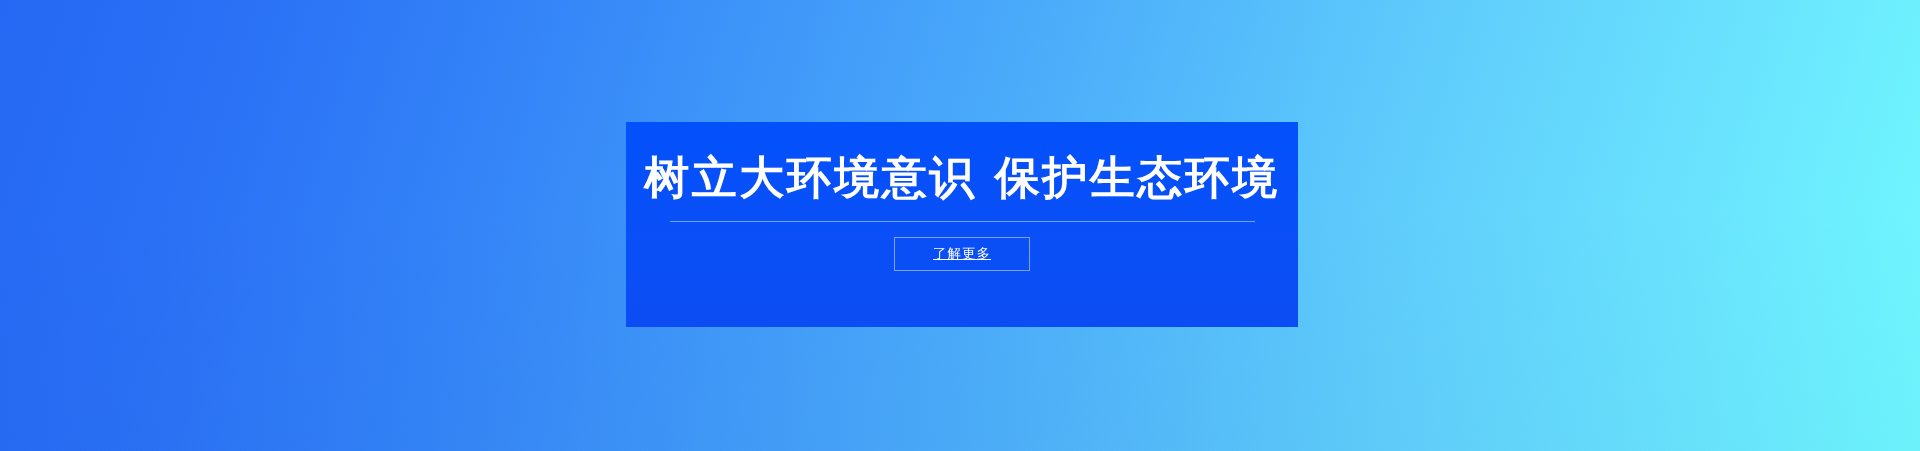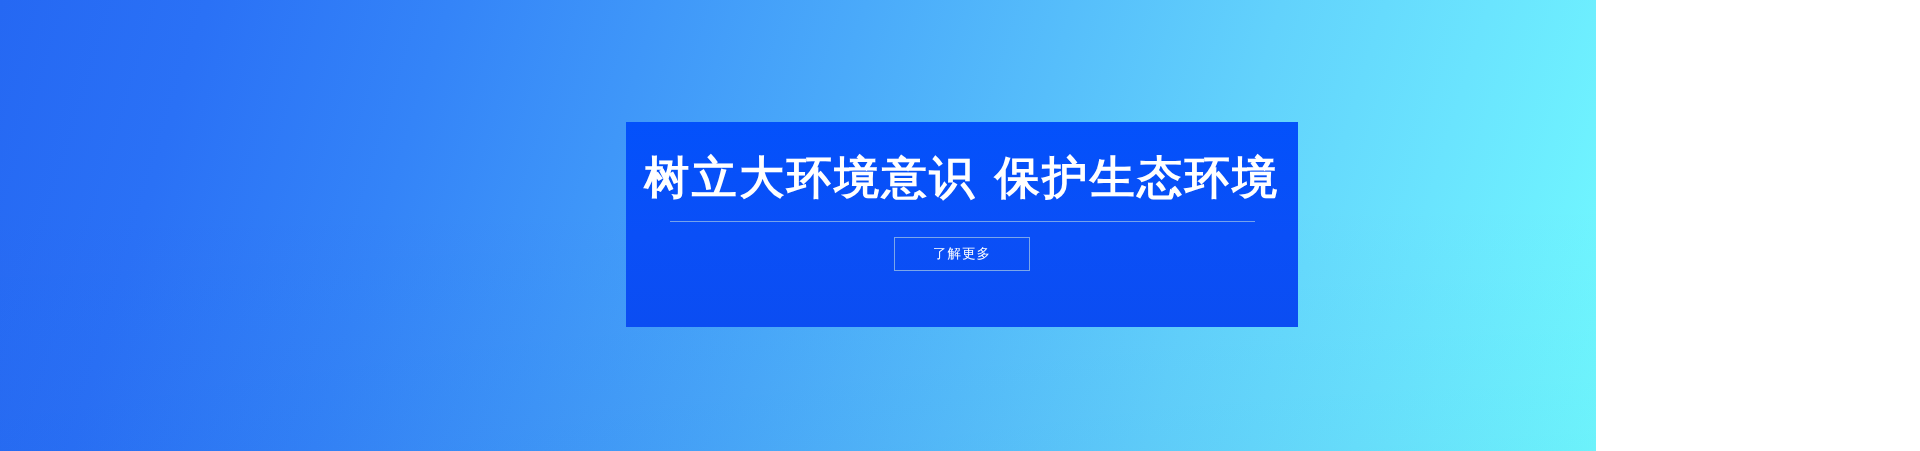--- a/index.html
+++ b/index.html
@@ -7,21 +7,21 @@
     margin: 0;
     padding: 0;
     background: #ffffff;
   }
   body {
     font-family: "Liberation Sans", "DejaVu Sans", sans-serif;
   }
 
   .banner {
     position: relative;
-    width: 1596px;
+    width: 1920px;
     height: 451px;
     overflow: hidden;
     
     background:
       linear-gradient(107deg,
         #2568f3 0%,
         #2a71f6 12%,
         #3484f8 26%,
         #3f97f9 38%,
         #4aaafa 50%,
@@ -105,20 +105,21 @@
     font-size: 13.5px;
     letter-spacing: 1px;
     line-height: 1;
     display: flex;
     align-items: center;
     justify-content: center;
     cursor: pointer;
     box-sizing: border-box;
     font-family: "DejaVu Sans", "Liberation Sans", sans-serif;
     padding: 16px;
+    text-decoration: underline;
   }
 </style>
 </head>
 <body>
 
 <div class="banner">
 
   <div class="banner-shade"></div>
 
   <div class="panel">

